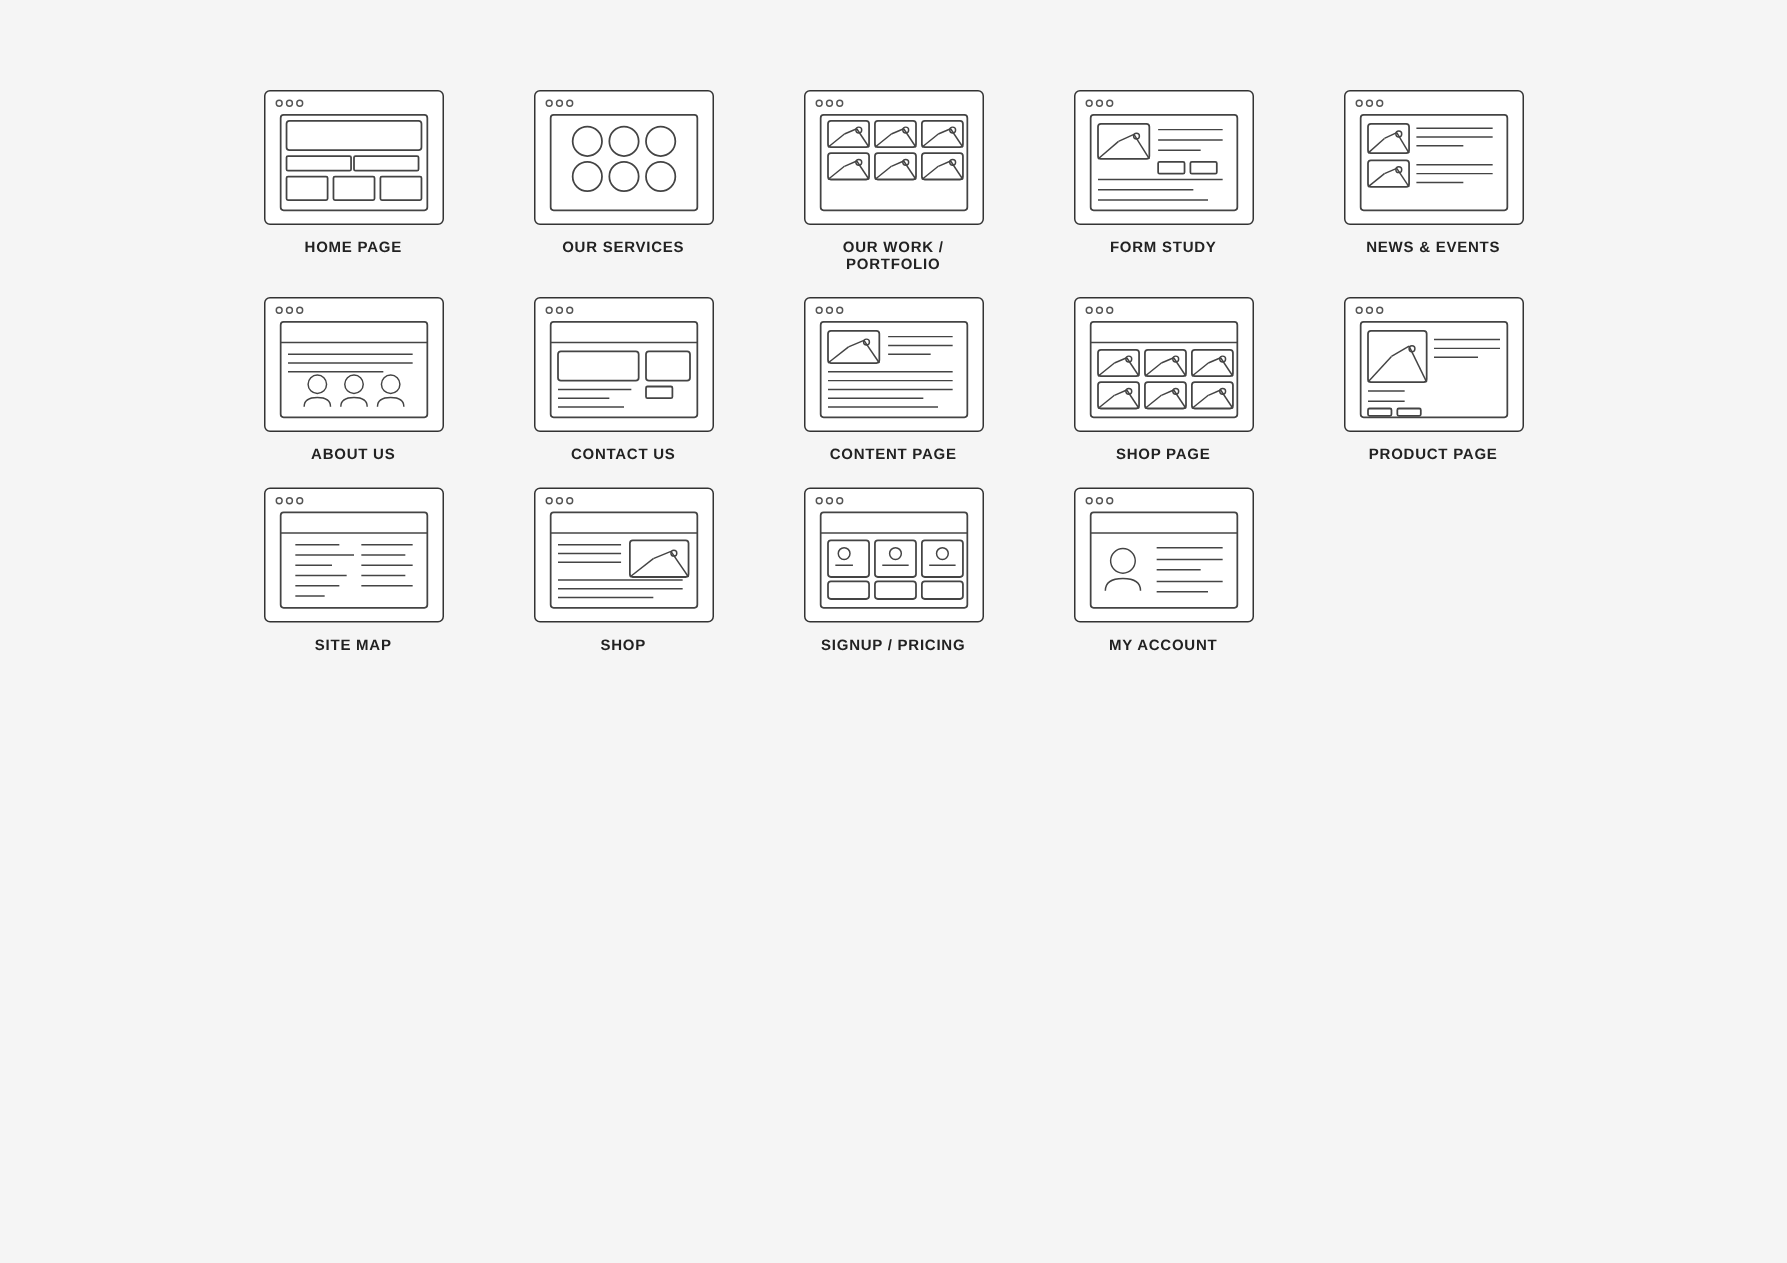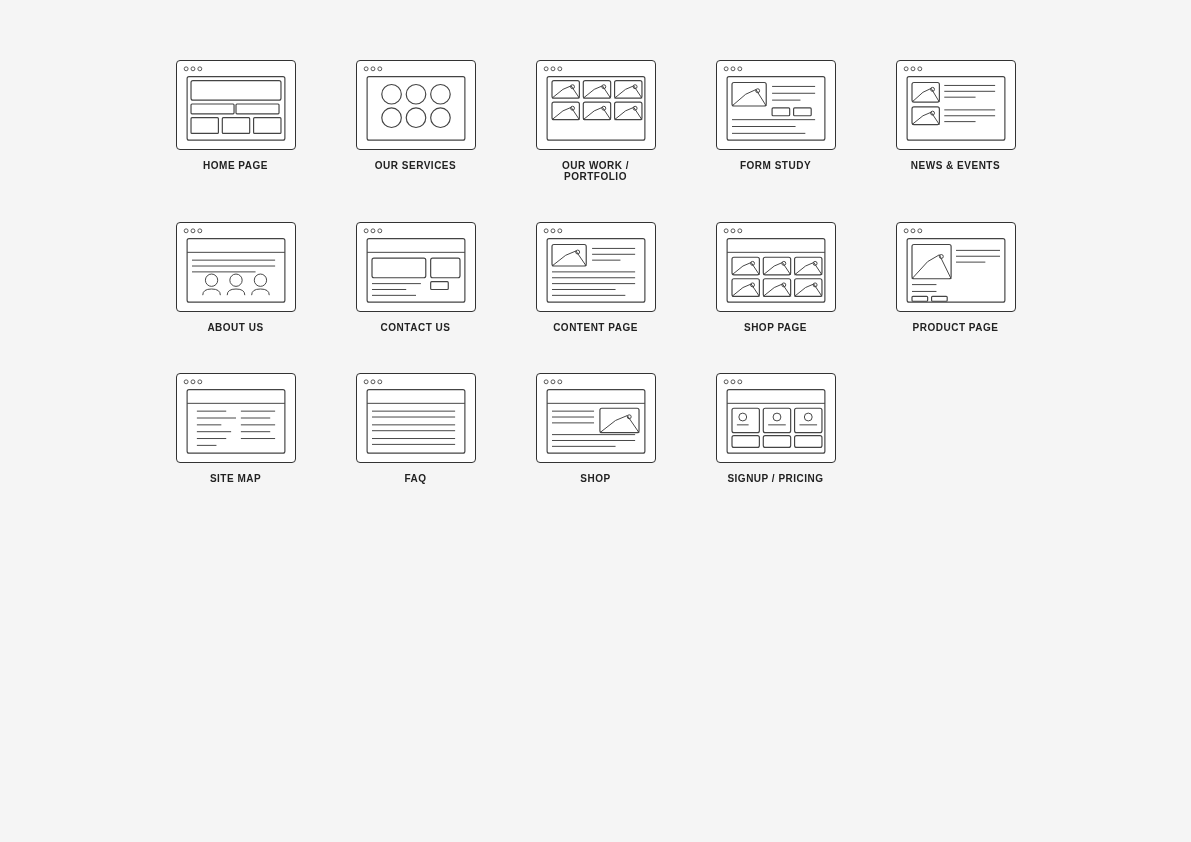--- a/index.html
+++ b/index.html
@@ -8,21 +8,21 @@
       font-family: Arial, sans-serif;
       display: flex;
       justify-content: center;
       align-items: flex-start;
       min-height: 842px;
       padding: 60px 20px;
     }
     .grid {
       display: grid;
       grid-template-columns: repeat(5, 120px);
-      gap: 40px 60px;
+      gap: 16px 60px;
     }
     .tile {
       display: flex;
       flex-direction: column;
       align-items: center;
       gap: 10px;
       cursor: pointer;
     }
     .tile-icon {
       width: 120px;
@@ -330,38 +330,20 @@
     </div>
     <div class="tile">
       <div class="tile-icon"><svg viewBox="0 0 120 90" xmlns="http://www.w3.org/2000/svg">
         <g>
     <circle cx="9" cy="8" r="2" stroke="#555" stroke-width="1" fill="none"></circle>
     <circle cx="16" cy="8" r="2" stroke="#555" stroke-width="1" fill="none"></circle>
     <circle cx="23" cy="8" r="2" stroke="#555" stroke-width="1" fill="none"></circle>
   </g>
         <rect x="10" y="16" width="100" height="65" rx="2" stroke="#444" stroke-width="1.2" fill="none"></rect>
         <line x1="10" y1="30" x2="110" y2="30" stroke="#444" stroke-width="1" fill="none"></line>
-        <line x1="15" y1="38" x2="100" y2="38" stroke="#444" stroke-width="1" fill="none"></line>
-        <line x1="15" y1="44" x2="100" y2="44" stroke="#444" stroke-width="1" fill="none"></line>
-        <line x1="15" y1="52" x2="100" y2="52" stroke="#444" stroke-width="1" fill="none"></line>
-        <line x1="15" y1="58" x2="100" y2="58" stroke="#444" stroke-width="1" fill="none"></line>
-        <line x1="15" y1="66" x2="100" y2="66" stroke="#444" stroke-width="1" fill="none"></line>
-        <line x1="15" y1="72" x2="100" y2="72" stroke="#444" stroke-width="1" fill="none"></line>
-      </svg></div>
-      <div class="tile-label">FAQ</div>
-    </div>
-    <div class="tile">
-      <div class="tile-icon"><svg viewBox="0 0 120 90" xmlns="http://www.w3.org/2000/svg">
-        <g>
-    <circle cx="9" cy="8" r="2" stroke="#555" stroke-width="1" fill="none"></circle>
-    <circle cx="16" cy="8" r="2" stroke="#555" stroke-width="1" fill="none"></circle>
-    <circle cx="23" cy="8" r="2" stroke="#555" stroke-width="1" fill="none"></circle>
-  </g>
-        <rect x="10" y="16" width="100" height="65" rx="2" stroke="#444" stroke-width="1.2" fill="none"></rect>
-        <line x1="10" y1="30" x2="110" y2="30" stroke="#444" stroke-width="1" fill="none"></line>
         <rect x="64" y="35" width="40" height="25" rx="2" stroke="#444" stroke-width="1.2" fill="none"></rect>
           <line x1="64" y1="60" x2="80" y2="47.5" stroke="#444" stroke-width="1" fill="none"></line>
           <line x1="80" y1="47.5" x2="92" y2="42.5" stroke="#444" stroke-width="1" fill="none"></line>
           <line x1="92" y1="42.5" x2="104" y2="60" stroke="#444" stroke-width="1" fill="none"></line>
           <circle cx="94" cy="43.75" r="2" stroke="#444" stroke-width="1" fill="none"></circle>
         <line x1="15" y1="38" x2="58" y2="38" stroke="#444" stroke-width="1" fill="none"></line>
         <line x1="15" y1="44" x2="58" y2="44" stroke="#444" stroke-width="1" fill="none"></line>
         <line x1="15" y1="50" x2="58" y2="50" stroke="#444" stroke-width="1" fill="none"></line>
         <line x1="15" y1="62" x2="100" y2="62" stroke="#444" stroke-width="1" fill="none"></line>
         <line x1="15" y1="68" x2="100" y2="68" stroke="#444" stroke-width="1" fill="none"></line>
@@ -386,13 +368,32 @@
         <circle cx="93" cy="44" r="4" stroke="#444" stroke-width="1" fill="none"></circle>
         <line x1="20" y1="52" x2="32" y2="52" stroke="#444" stroke-width="1" fill="none"></line>
         <line x1="52" y1="52" x2="70" y2="52" stroke="#444" stroke-width="1" fill="none"></line>
         <line x1="84" y1="52" x2="102" y2="52" stroke="#444" stroke-width="1" fill="none"></line>
         <rect x="15" y="63" width="28" height="12" rx="2" stroke="#444" stroke-width="1.2" fill="none"></rect>
         <rect x="47" y="63" width="28" height="12" rx="2" stroke="#444" stroke-width="1.2" fill="none"></rect>
         <rect x="79" y="63" width="28" height="12" rx="2" stroke="#444" stroke-width="1.2" fill="none"></rect>
       </svg></div>
       <div class="tile-label">SIGNUP / PRICING</div>
     </div>
+    <div class="tile">
+      <div class="tile-icon"><svg viewBox="0 0 120 90" xmlns="http://www.w3.org/2000/svg">
+        <g>
+    <circle cx="9" cy="8" r="2" stroke="#555" stroke-width="1" fill="none"></circle>
+    <circle cx="16" cy="8" r="2" stroke="#555" stroke-width="1" fill="none"></circle>
+    <circle cx="23" cy="8" r="2" stroke="#555" stroke-width="1" fill="none"></circle>
+  </g>
+        <rect x="10" y="16" width="100" height="65" rx="2" stroke="#444" stroke-width="1.2" fill="none"></rect>
+        <line x1="10" y1="30" x2="110" y2="30" stroke="#444" stroke-width="1" fill="none"></line>
+        <circle cx="32" cy="49" r="8.399999999999999" stroke="#444" stroke-width="1" fill="none"></circle>
+          <path d="M20 69.4 Q20 61 32 61 Q44 61 44 69.4" stroke="#444" stroke-width="1" fill="none"></path>
+        <line x1="55" y1="40" x2="100" y2="40" stroke="#444" stroke-width="1" fill="none"></line>
+        <line x1="55" y1="48" x2="100" y2="48" stroke="#444" stroke-width="1" fill="none"></line>
+        <line x1="55" y1="55" x2="85" y2="55" stroke="#444" stroke-width="1" fill="none"></line>
+        <line x1="55" y1="63" x2="100" y2="63" stroke="#444" stroke-width="1" fill="none"></line>
+        <line x1="55" y1="70" x2="90" y2="70" stroke="#444" stroke-width="1" fill="none"></line>
+      </svg></div>
+      <div class="tile-label">MY ACCOUNT</div>
+    </div>
   </div>
 
 </body></html>

